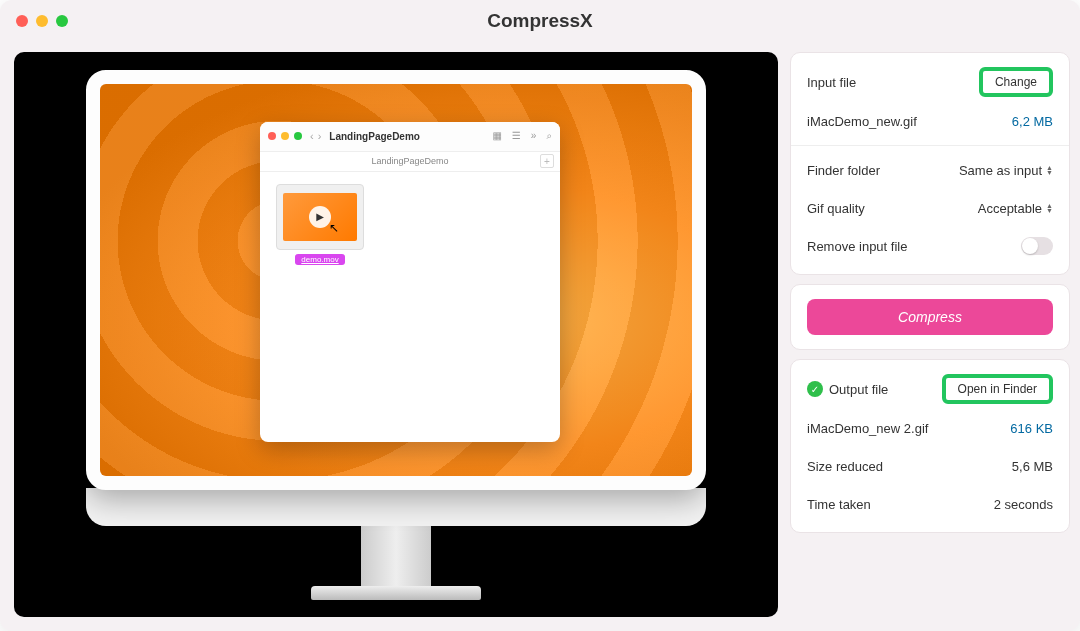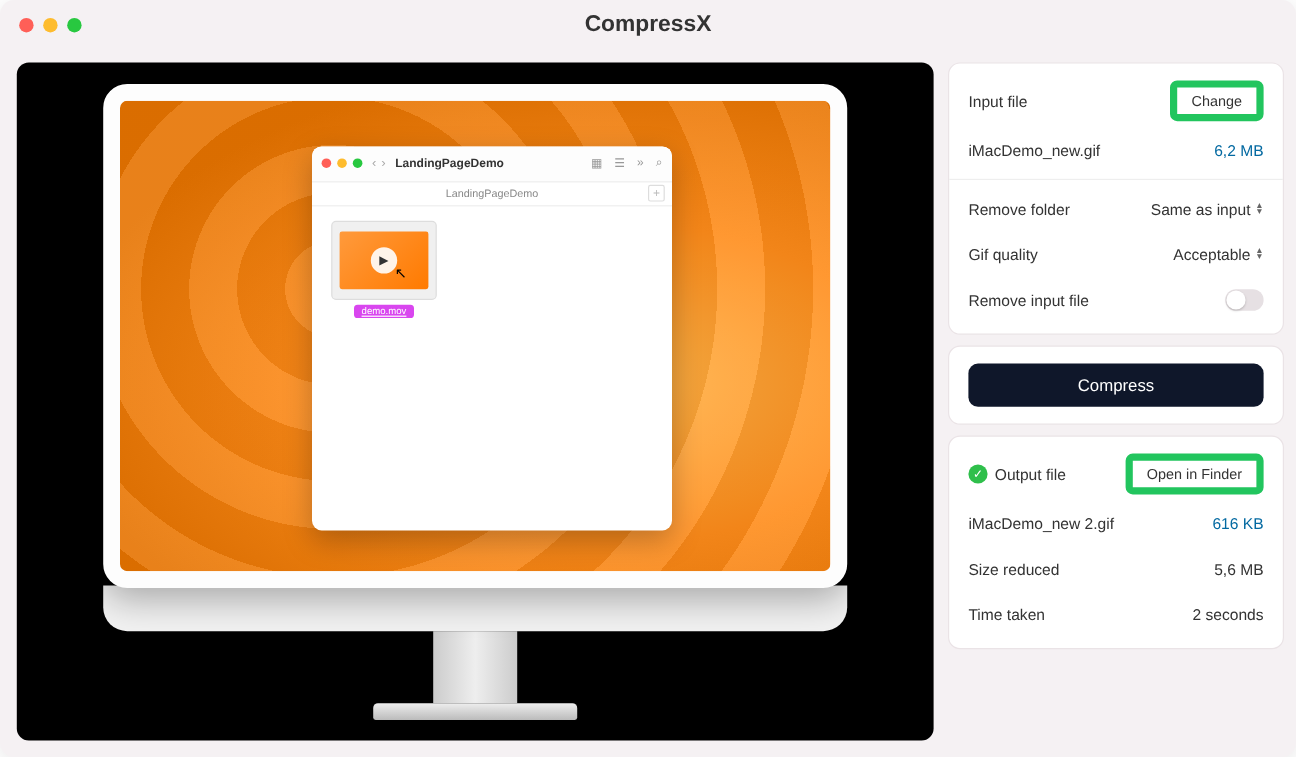--- a/index.html
+++ b/index.html
@@ -220,21 +220,21 @@
   justify-content: space-between;
   font-size: 13px;
   color: #333;
   min-height: 28px;
 }
 .row + .row { margin-top: 10px; }
 .label { color: #333; }
 .value-muted { color: #0369a1; }
 .btn-sm {
   background: #fff;
-  border: 6px solid #22c55e;
+  border: 4px solid #22c55e;
   border-radius: 6px;
   padding: 4px 12px;
   font-size: 12px;
   cursor: pointer;
   color:#333;
 }
 .select-like {
   display:flex;
   align-items:center;
   gap:4px;
@@ -259,28 +259,29 @@
   background:#fff;
   border-radius:50%;
   box-shadow:0 1px 2px rgba(0,0,0,0.2);
 }
 .divider {
   border-top:1px solid #eee;
   margin:10px -16px;
 }
 .btn-primary {
   width: 100%;
-  background: #0f172a;
+  background: #ec4899;
   color: #fff;
   border: none;
   border-radius: 8px;
   padding: 10px 16px;
   font-size: 14px;
   font-weight: 500;
   cursor:pointer;
+  font-style:italic;
 }
 .check-icon {
   width:16px;
   height:16px;
   background:#2fbf4b;
   border-radius:50%;
   display:inline-flex;
   align-items:center;
   justify-content:center;
   color:#fff;
@@ -363,21 +364,21 @@
         <div class="row">
           <span class="label">Input file</span>
           <button class="btn-sm">Change</button>
         </div>
         <div class="row">
           <span>iMacDemo_new.gif</span>
           <span class="value-muted">6,2 MB</span>
         </div>
         <div class="divider"></div>
         <div class="row">
-          <span class="label">Remove folder</span>
+          <span class="label">Finder folder</span>
           <div class="select-like">
             <span>Same as input</span>
             <span class="updown">
                 <span>▲</span>
                 <span>▼</span>
               </span>
           </div>
         </div>
         <div class="row">
           <span class="label">Gif quality</span>

